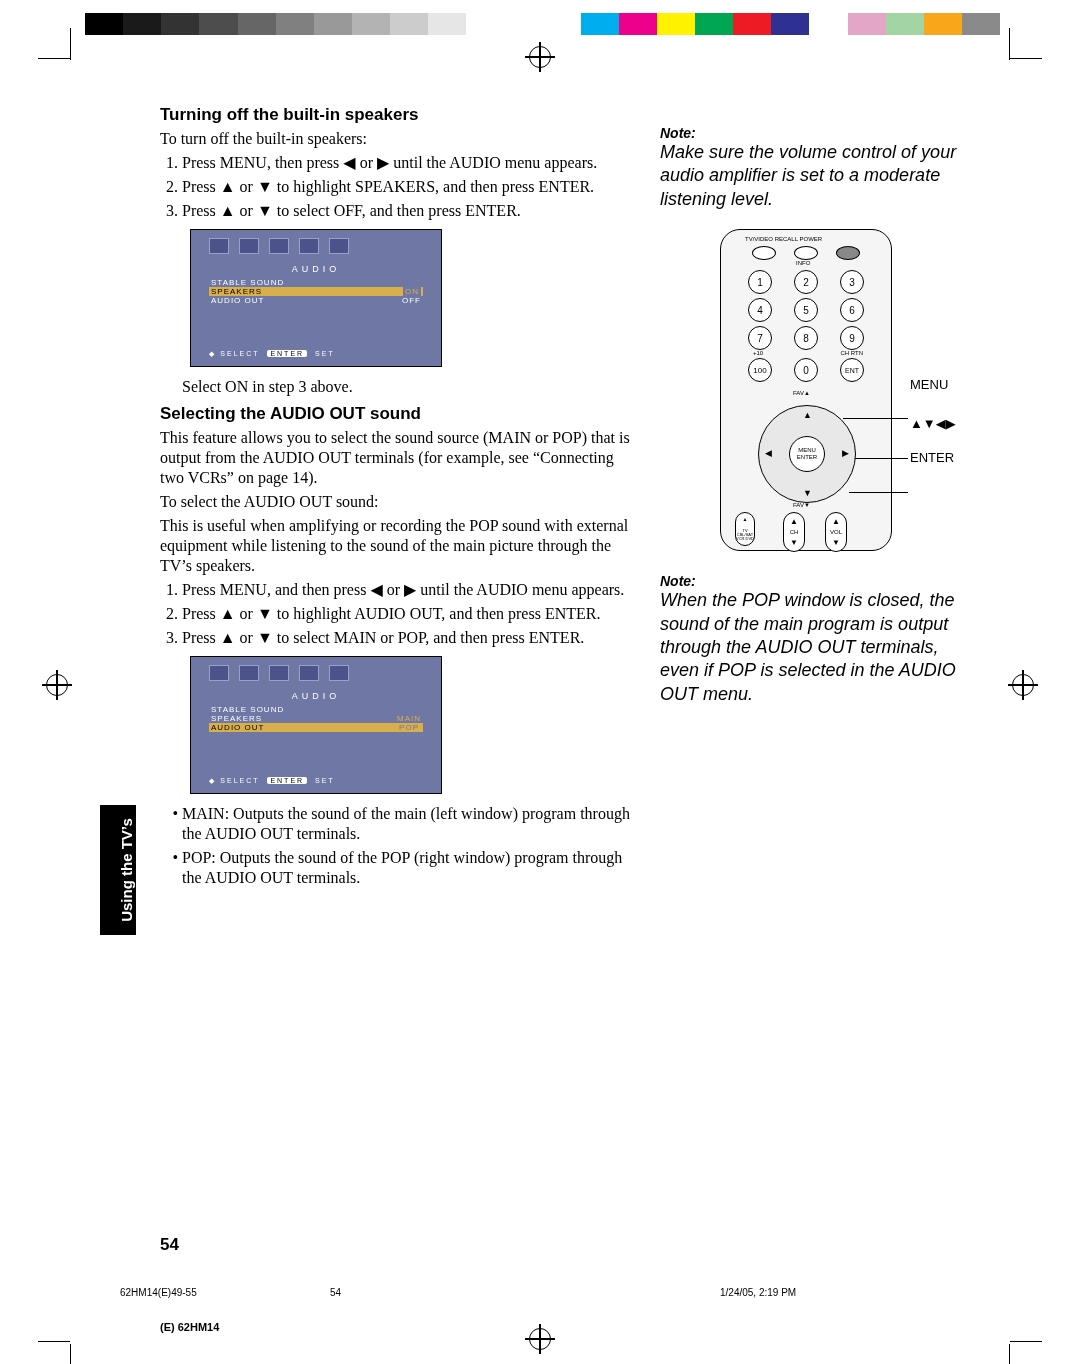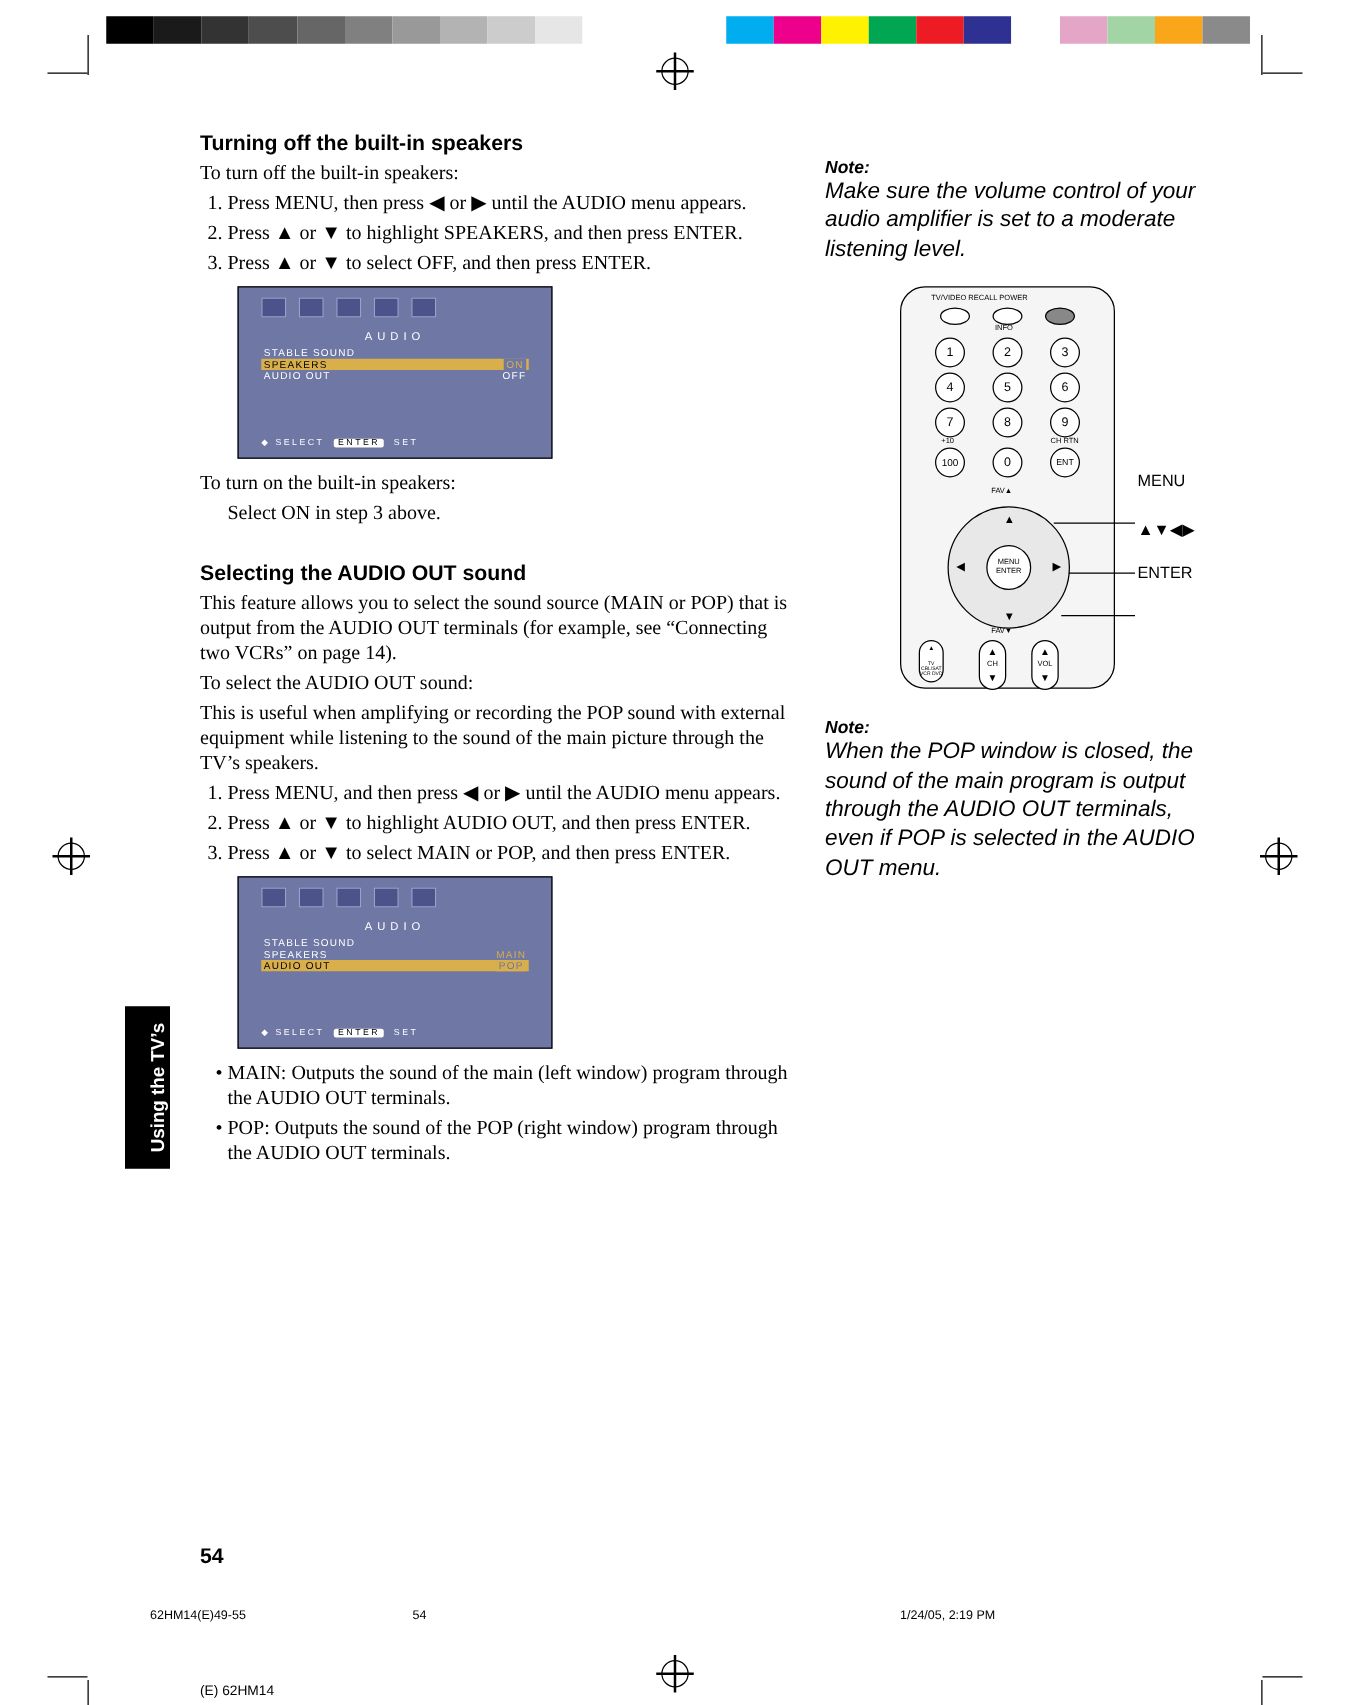--- a/index.html
+++ b/index.html
@@ -204,24 +204,23 @@
             <span>OFF</span>
           </div>
       </div>
       <div class="footer">
         ◆ <span>SELECT</span>
         <span class="enter">ENTER</span>
         <span>SET</span>
       </div>
     </div>
 
-    <p>To turn on the built-in speakers:</p>
     <p style="margin-left:22px">Select ON in step 3 above.</p>
 
-    <h2 style="margin-top:28px">Selecting the AUDIO OUT sound</h2>
+    <h2 style="margin-top:7px">Selecting the AUDIO OUT sound</h2>
     <p>This feature allows you to select the sound source (MAIN or POP) that is output from the AUDIO OUT terminals (for example, see “Connecting two VCRs” on page 14).</p>
     <p>To select the AUDIO OUT sound:</p>
     <p>This is useful when amplifying or recording the POP sound with external equipment while listening to the sound of the main picture through the TV’s speakers.</p>
     <ol>
       <li>Press MENU, and then press ◀ or ▶ until the AUDIO menu appears.</li>
       <li>Press ▲ or ▼ to highlight AUDIO OUT, and then press ENTER.</li>
       <li>Press ▲ or ▼ to select MAIN or POP, and then press ENTER.</li>
     </ol>
 
     <div class="osd">
@@ -325,14 +324,14 @@
       <div class="nhead">Note:</div>
       <div class="ntext">When the POP window is closed, the sound of the main program is output through the AUDIO OUT terminals, even if POP is selected in the AUDIO OUT menu.</div>
     </div>
   </div>
 
   <div class="pagenum">54</div>
 
   <div class="footerprint" style="top:1182px;left:20px">62HM14(E)49-55</div>
   <div class="footerprint" style="top:1182px;left:230px">54</div>
   <div class="footerprint" style="top:1182px;left:620px">1/24/05, 2:19 PM</div>
-  <div class="model" style="top:1242px;left:60px;font-weight:normal">(E) 62HM14</div>
+  <div class="model" style="top:1216px;left:60px;font-weight:bold">(E) 62HM14</div>
 </div>
 
 </body></html>

